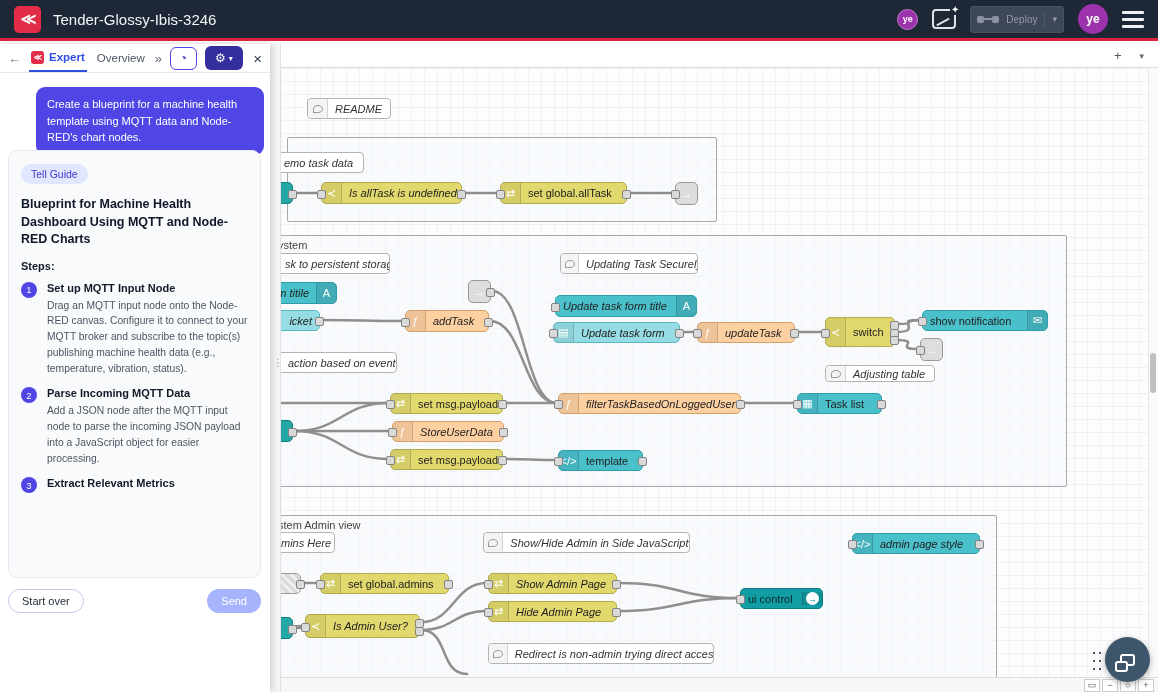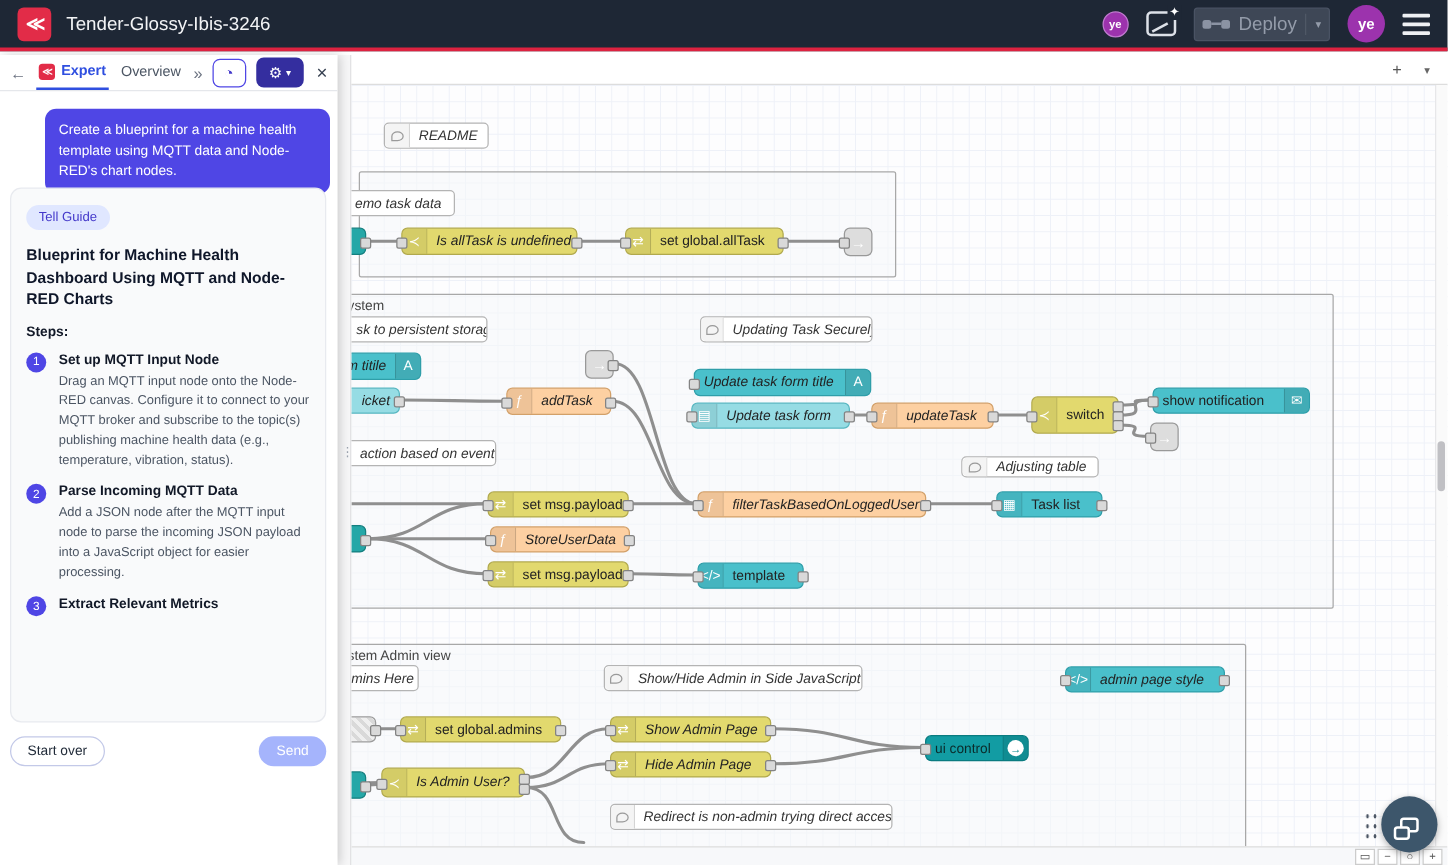--- a/index.html
+++ b/index.html
@@ -13,21 +13,21 @@
   .avatar { border-radius:50%; background:#9c33ad; color:#fff; display:flex; align-items:center; justify-content:center; font-weight:bold; }
   .avatar.small { width:21px; height:21px; font-size:9px; border:1px solid #c17bd0; }
   .avatar.large { width:30px; height:30px; font-size:12px; }
   .img-spark-icon { position:relative; width:24px; height:20px; border:2px solid #dde1e8; border-radius:4px; }
   .img-spark-icon .diag { position:absolute; left:2px; top:10px; width:14px; height:2px; background:#dde1e8; transform:rotate(-28deg); }
   .img-spark-icon .spark { position:absolute; right:-6px; top:-7px; color:#fff; font-size:10px; background:#1e2735; padding:0 1px; }
   .deploy-btn { display:flex; align-items:center; height:27px; background:#3e4756; border:1px solid #4a5364; border-radius:3px; padding:0 6px; gap:7px; }
   .deploy-node-icon { display:flex; align-items:center; }
   .deploy-node-icon i { display:block; width:7px; height:7px; background:#8b93a3; border-radius:2px; }
   .deploy-node-icon s { display:block; width:8px; height:2px; background:#8b93a3; }
-  .deploy-label { color:#949caa; font-size:15px; }
+  .deploy-label { color:#949caa; font-size:10px; }
   .deploy-sep { width:1px; height:17px; background:#4f5866; }
   .deploy-caret { color:#949caa; font-size:9px; }
   .hamburger { display:flex; flex-direction:column; gap:4px; cursor:pointer; }
   .hamburger i { display:block; width:22px; height:3px; background:#eef0f3; border-radius:1px; }
 
   
   .side-panel { position:absolute; left:0; top:44px; width:270px; height:648px; background:#fff; z-index:40; box-shadow:2px 0 8px rgba(0,0,0,0.18); }
   .panel-tabs { position:absolute; left:0; top:0; width:100%; height:29px; border-bottom:1px solid #e5e7eb; display:flex; align-items:center; padding:0 8px; gap:8px; }
   .icon-btn { background:none; border:none; color:#6b7280; font-size:13px; cursor:pointer; }
   .tab { display:flex; align-items:center; gap:5px; font-size:11.5px; color:#4b5563; height:28px; padding:0 2px; cursor:pointer; }
@@ -253,21 +253,21 @@
       </div>
       <div class="nr-comment" style="left: 279px; top: 185px; width: 138px; height: 21px;">
         <span class="cicon">
           <span class="bubble-glyph"></span>
         </span>
         <span class="clbl">Updating Task Securely</span>
       </div>
       <div class="nr-comment" style="left: -20px; top: 284px; width: 136px; height: 21px;">
         <span class="clbl" style="padding-left: 26px;">action based on event</span>
       </div>
-      <div class="nr-comment" style="left: 488px; top: 297px; width: 110px; height: 17px; align-items: center;">
+      <div class="nr-comment" style="left: 544px; top: 297px; width: 110px; height: 17px; align-items: center;">
         <span class="cicon">
           <span class="bubble-glyph"></span>
         </span>
         <span class="clbl">Adjusting table</span>
       </div>
       <div class="nr-comment" style="left: -45px; top: 464px; width: 99px; height: 21px;">
         <span class="clbl" style="padding-left: 44px;">mins Here</span>
       </div>
       <div class="nr-comment" style="left: 202px; top: 464px; width: 207px; height: 21px;">
         <span class="cicon">
@@ -412,21 +412,21 @@
       </div>
       <div class="nr-node t-stub-teal" style="left: -16px; top: 549px; width: 28px; height: 22px;">
         <span class="port" style="right: -5px; top: 6.5px;"></span>
       </div>
       <div class="nr-node t-ui-teal" style="left: 571px; top: 465px; width: 128px; height: 21px;">
         <span class="nicon left">&lt;/&gt;</span>
         <span class="lbl" style="font-style: italic;">admin page style</span>
         <span class="port" style="left: -5px; top: 6px;"></span>
         <span class="port" style="right: -5px; top: 6px;"></span>
       </div>
-      <div class="nr-node t-ui-dark" style="left: 459px; top: 520px; width: 83px; height: 21px;">
+      <div class="nr-node t-ui-dark" style="left: 459px; top: 520px; width: 83px; height: 21px; align-items: center;">
         <span class="lbl">ui control</span>
         <span class="nicon right">
           <span class="circ-ic">→</span>
         </span>
         <span class="port" style="left: -5px; top: 6px;"></span>
       </div>
       <div class="v-scroll">
       <div class="v-thumb"></div>
     </div>
     <div class="dots-grip"></div>

